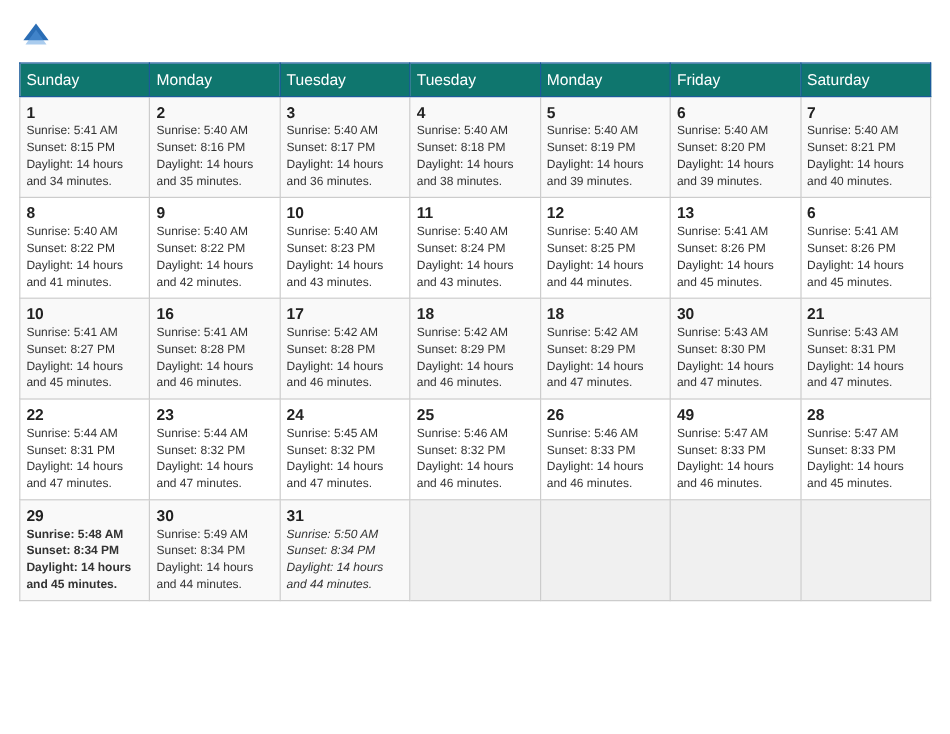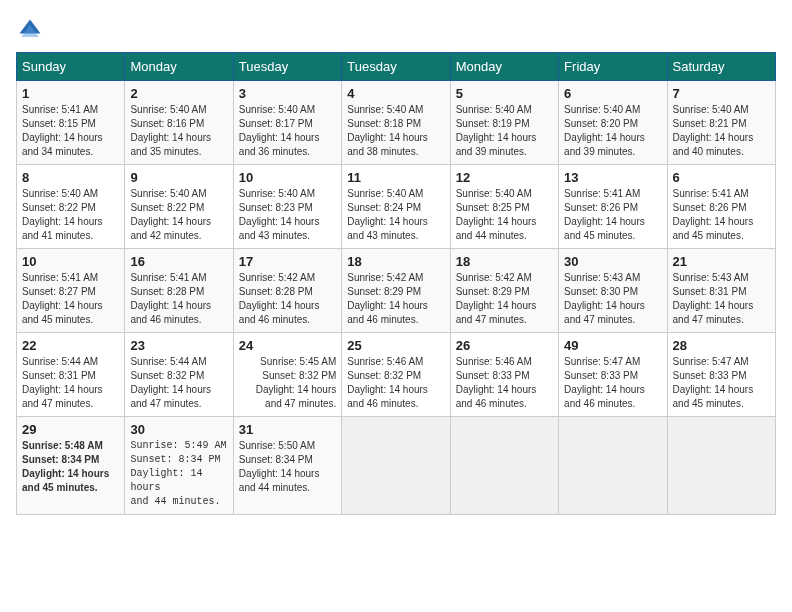--- a/index.html
+++ b/index.html
@@ -282,21 +282,21 @@
         </td>
         <td>
           <span class="day-num">23</span>
           <div class="day-info" style="white-space: pre-line;">Sunrise: 5:44 AM
 Sunset: 8:32 PM
 Daylight: 14 hours
 and 47 minutes.</div>
         </td>
         <td>
           <span class="day-num">24</span>
-          <div class="day-info" style="white-space: pre-line; text-align: right;">Sunrise: 5:45 AM
+          <div class="day-info" style="white-space: pre-line;">Sunrise: 5:45 AM
 Sunset: 8:32 PM
 Daylight: 14 hours
 and 47 minutes.</div>
         </td>
         <td>
           <span class="day-num">25</span>
           <div class="day-info" style="white-space: pre-line;">Sunrise: 5:46 AM
 Sunset: 8:32 PM
 Daylight: 14 hours
 and 46 minutes.</div>
@@ -326,28 +326,28 @@
       <tr>
         <td>
           <span class="day-num">29</span>
           <div class="day-info" style="white-space: pre-line; font-weight: bold;">Sunrise: 5:48 AM
 Sunset: 8:34 PM
 Daylight: 14 hours
 and 45 minutes.</div>
         </td>
         <td>
           <span class="day-num">30</span>
-          <div class="day-info" style="white-space: pre-line; font-family: Liberation Mono, monospace;">Sunrise: 5:49 AM
+          <div class="day-info" style="white-space: pre-line;">Sunrise: 5:49 AM
 Sunset: 8:34 PM
 Daylight: 14 hours
 and 44 minutes.</div>
         </td>
         <td>
           <span class="day-num">31</span>
-          <div class="day-info" style="white-space: pre-line;">Sunrise: 5:50 AM
+          <div class="day-info" style="white-space: pre-line; font-style: italic;">Sunrise: 5:50 AM
 Sunset: 8:34 PM
 Daylight: 14 hours
 and 44 minutes.</div>
         </td>
         <td class="empty"></td>
         <td class="empty"></td>
         <td class="empty"></td>
         <td class="empty"></td>
       </tr>
     </tbody>

